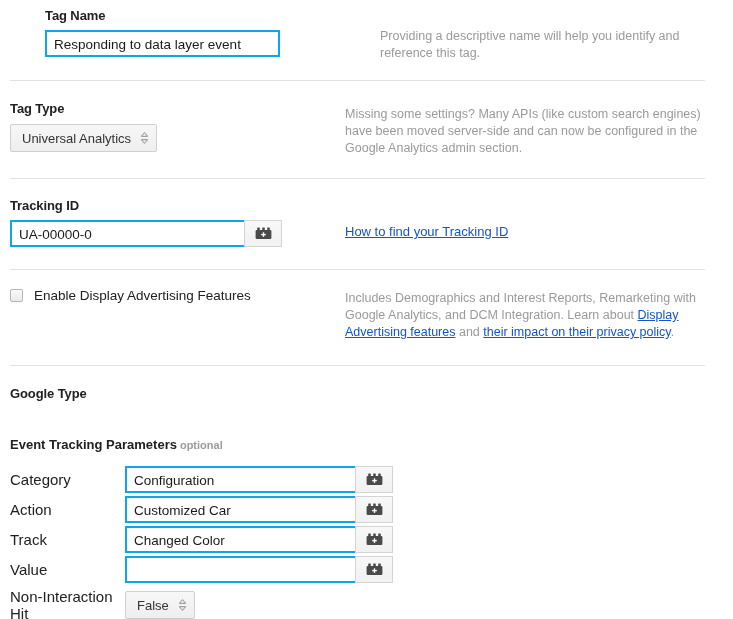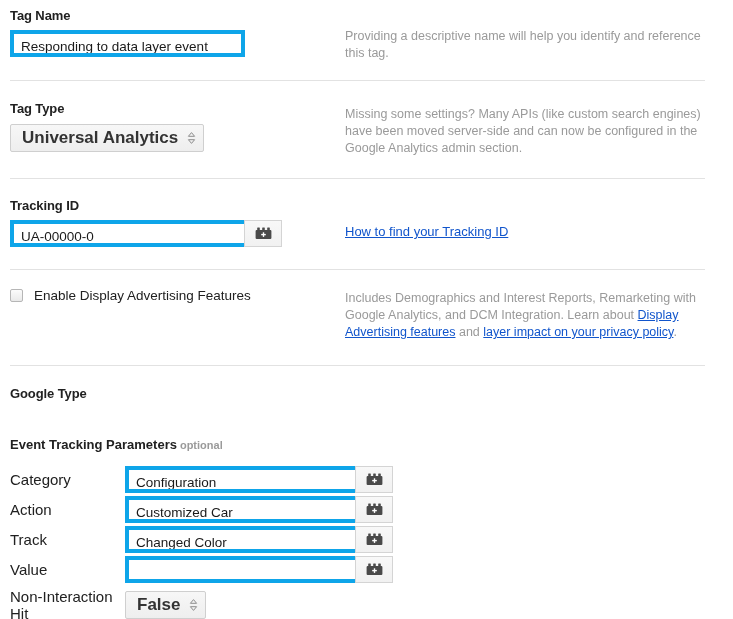--- a/index.html
+++ b/index.html
@@ -36,21 +36,21 @@
   }
 
   .help-text a, a.link {
     color: #1155cc;
     text-decoration: underline;
   }
 
   
   .text-input {
     height: 27px;
-    border: 4px solid #0ea5e9;
+    border: 2px solid #0ea5e9;
     background: #ffffff;
     font-family: "Liberation Sans", sans-serif;
     font-size: 13.5px;
     color: #1a1a1a;
     padding: 0 7px;
     line-height: 25px;
     display: inline-block;
     vertical-align: middle;
     white-space: nowrap;
     overflow: hidden;
@@ -80,22 +80,22 @@
     display: inline-flex;
     align-items: center;
     height: 28px;
     border: 1px solid #cfcfcf;
     border-radius: 2px;
     background: linear-gradient(to bottom, #f7f7f7 0%, #eeeeee 100%);
     padding: 0 7px 0 11px;
     cursor: pointer;
   }
   .select-box .sel-text {
-    font-size: 17px;
-    font-weight: bold;
+    font-size: 13px;
+    font-weight: normal;
     color: #333333;
     white-space: nowrap;
   }
   .select-box .sel-arrows {
     margin-left: 9px;
     display: inline-flex;
     align-items: center;
   }
 
   
@@ -142,21 +142,21 @@
     flex: 0 0 115px;
     font-size: 15px;
     color: #212121;
   }
 </style>
 </head>
 <body>
 
 <div class="page">
 
-  <div class="section" style="padding-top:8px;">
+  <div class="section" style="padding-top:8px;padding-left:35px;">
     <div class="row2col">
       <div class="col-left">
         <div class="field-label">Tag Name</div>
         <div style="height:7px;"></div>
         <div class="text-input w-tagname">Responding to data layer event</div>
       </div>
       <div class="col-right" style="padding-top:20px;">
         <div class="help-text">Providing a descriptive name will help you identify and reference this tag.</div>
       </div>
     </div>
@@ -216,21 +216,21 @@
 
   <div class="section" style="padding-top:18px;">
     <div class="row2col">
       <div class="col-left">
         <div class="checkbox-row">
           <span class="checkbox-box"></span>
           <span class="checkbox-label">Enable Display Advertising Features</span>
         </div>
       </div>
       <div class="col-right" style="padding-top:2px;">
-        <div class="help-text"><span>Includes Demographics and Interest Reports, Remarketing with Google Analytics, and DCM Integration. Learn about </span><a href="#">Display Advertising features</a><span> and </span><a href="#">layer impact on your privacy policy</a><span>.</span></div>
+        <div class="help-text"><span>Includes Demographics and Interest Reports, Remarketing with Google Analytics, and DCM Integration. Learn about </span><a href="#">Display Advertising features</a><span> and </span><a href="#">their impact on their privacy policy</a><span>.</span></div>
       </div>
     </div>
   </div>
 
   <div class="divider" style="margin-top:24px;"></div>
 
   <div class="section" style="padding-top:20px; padding-left:10px;">
     <div class="field-label">Google Type</div>
     <div style="height:8px;"></div>
   </div>

